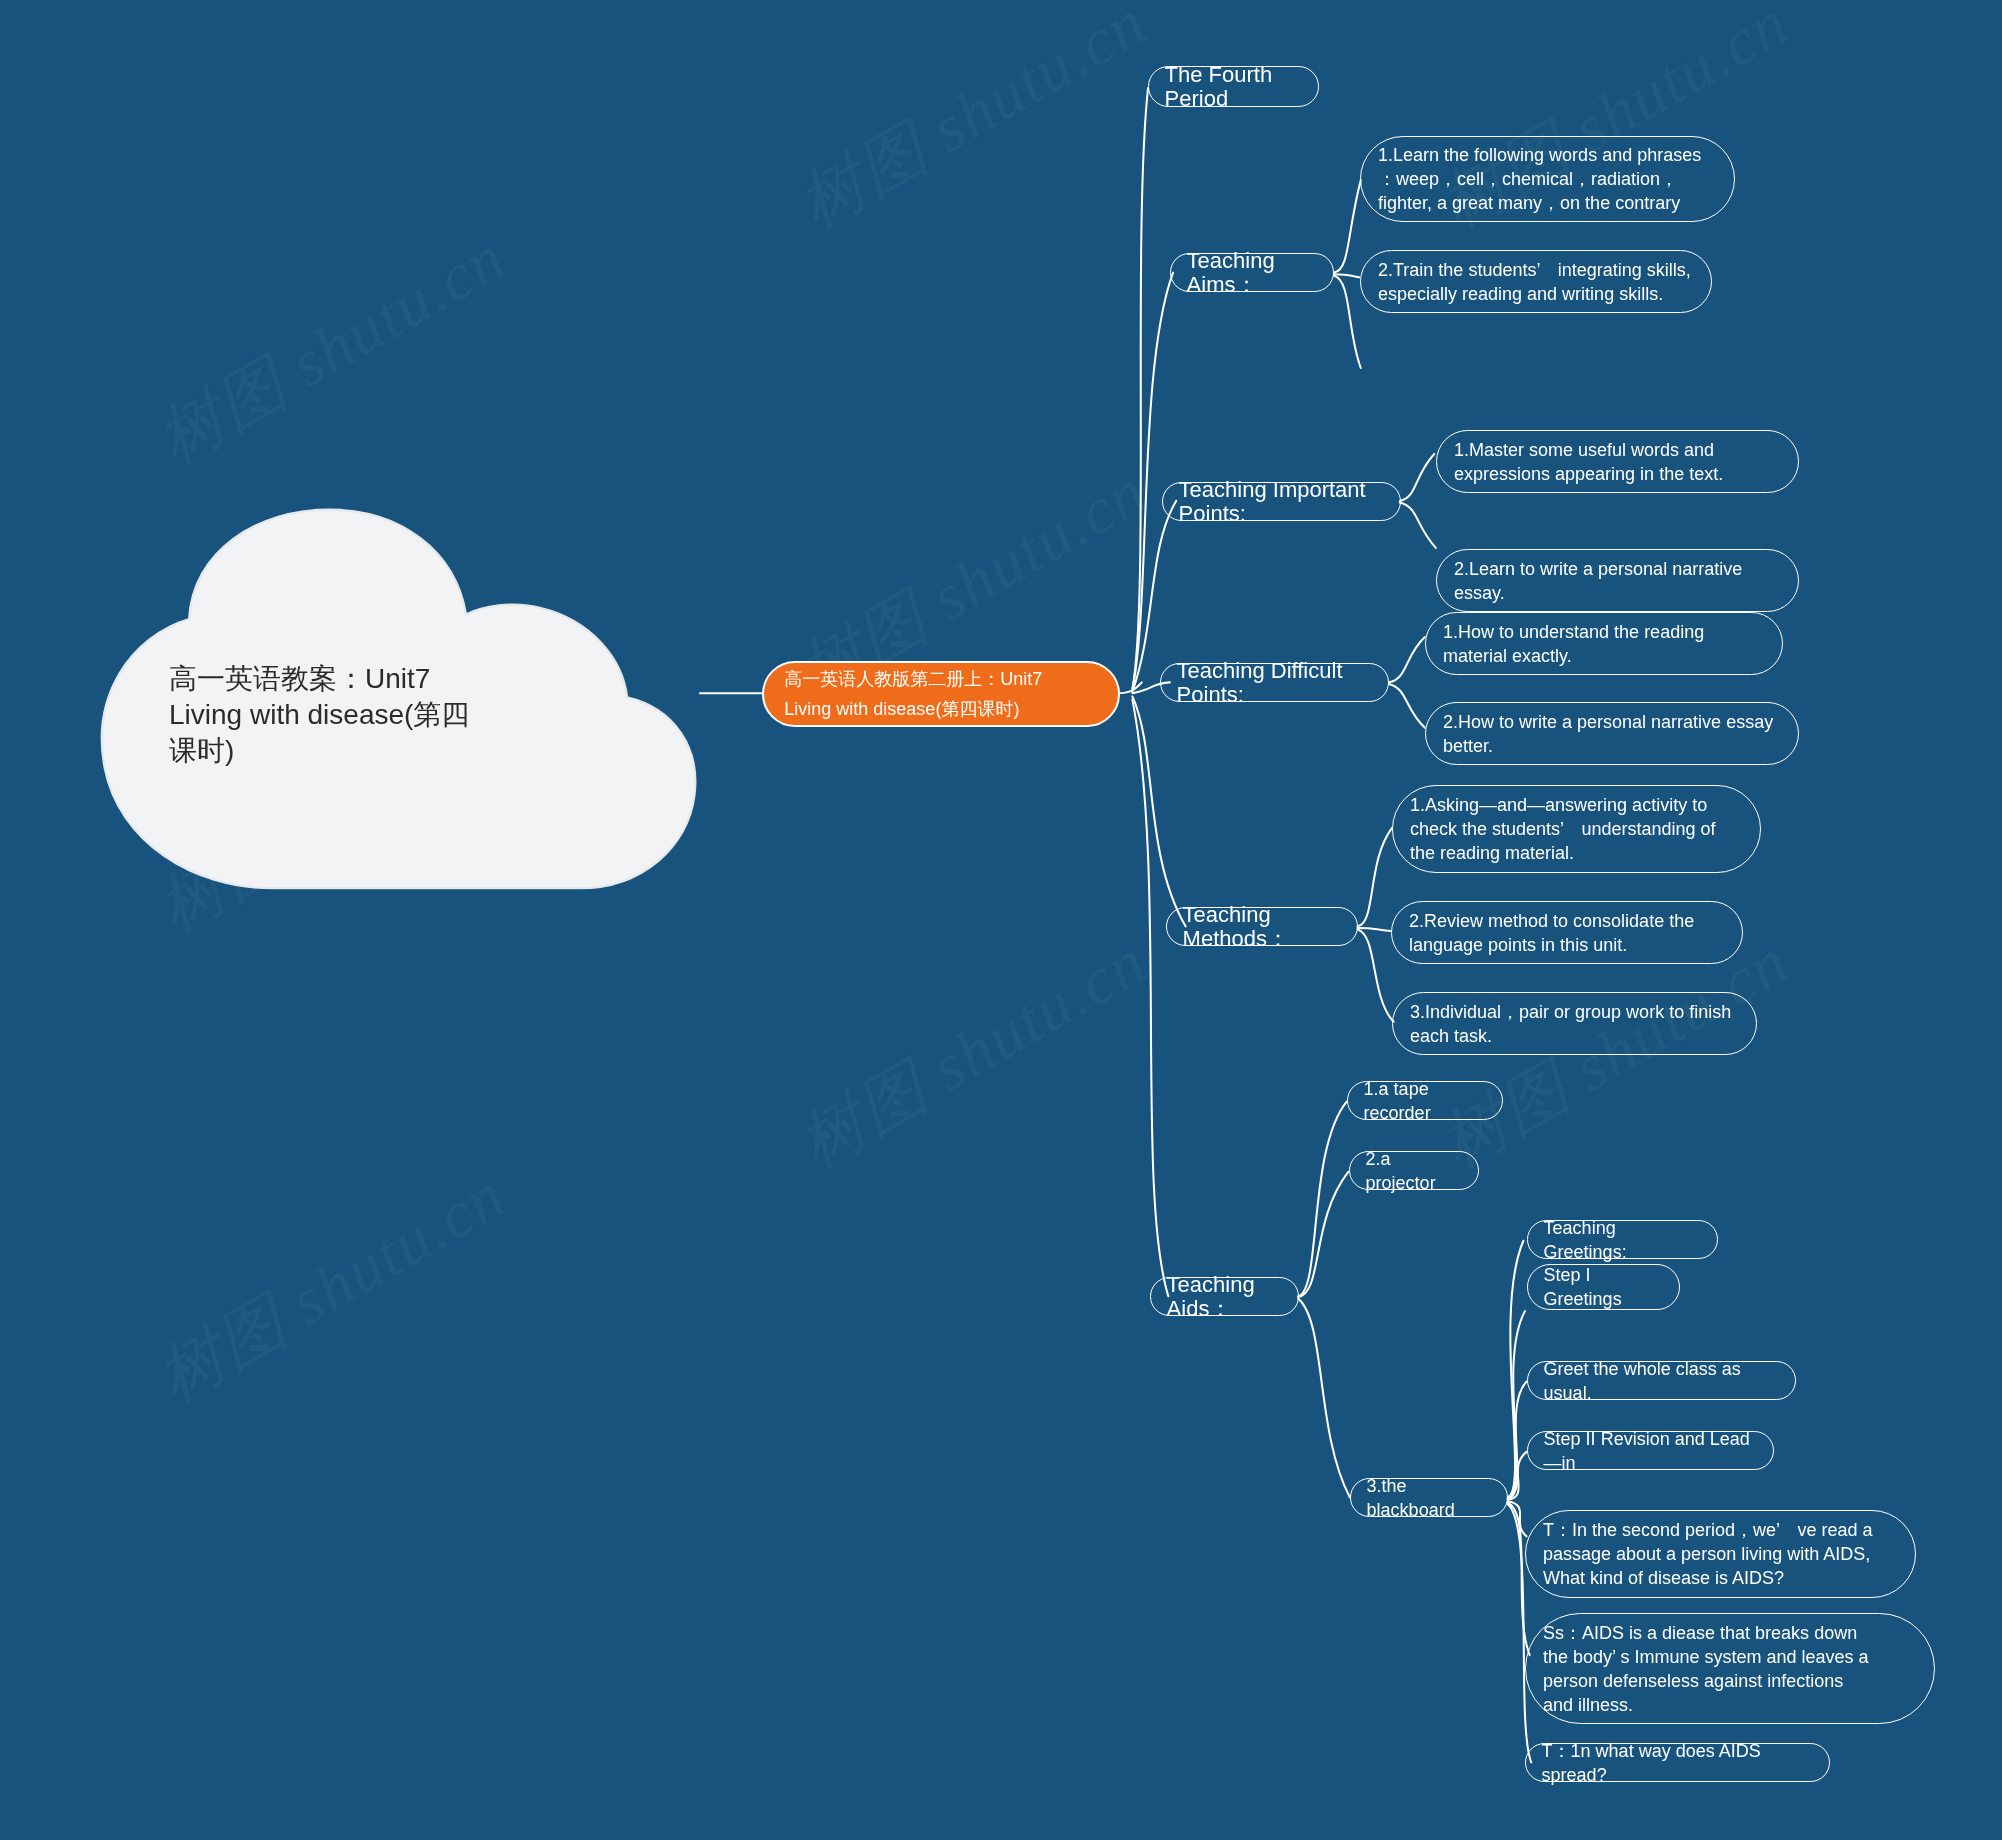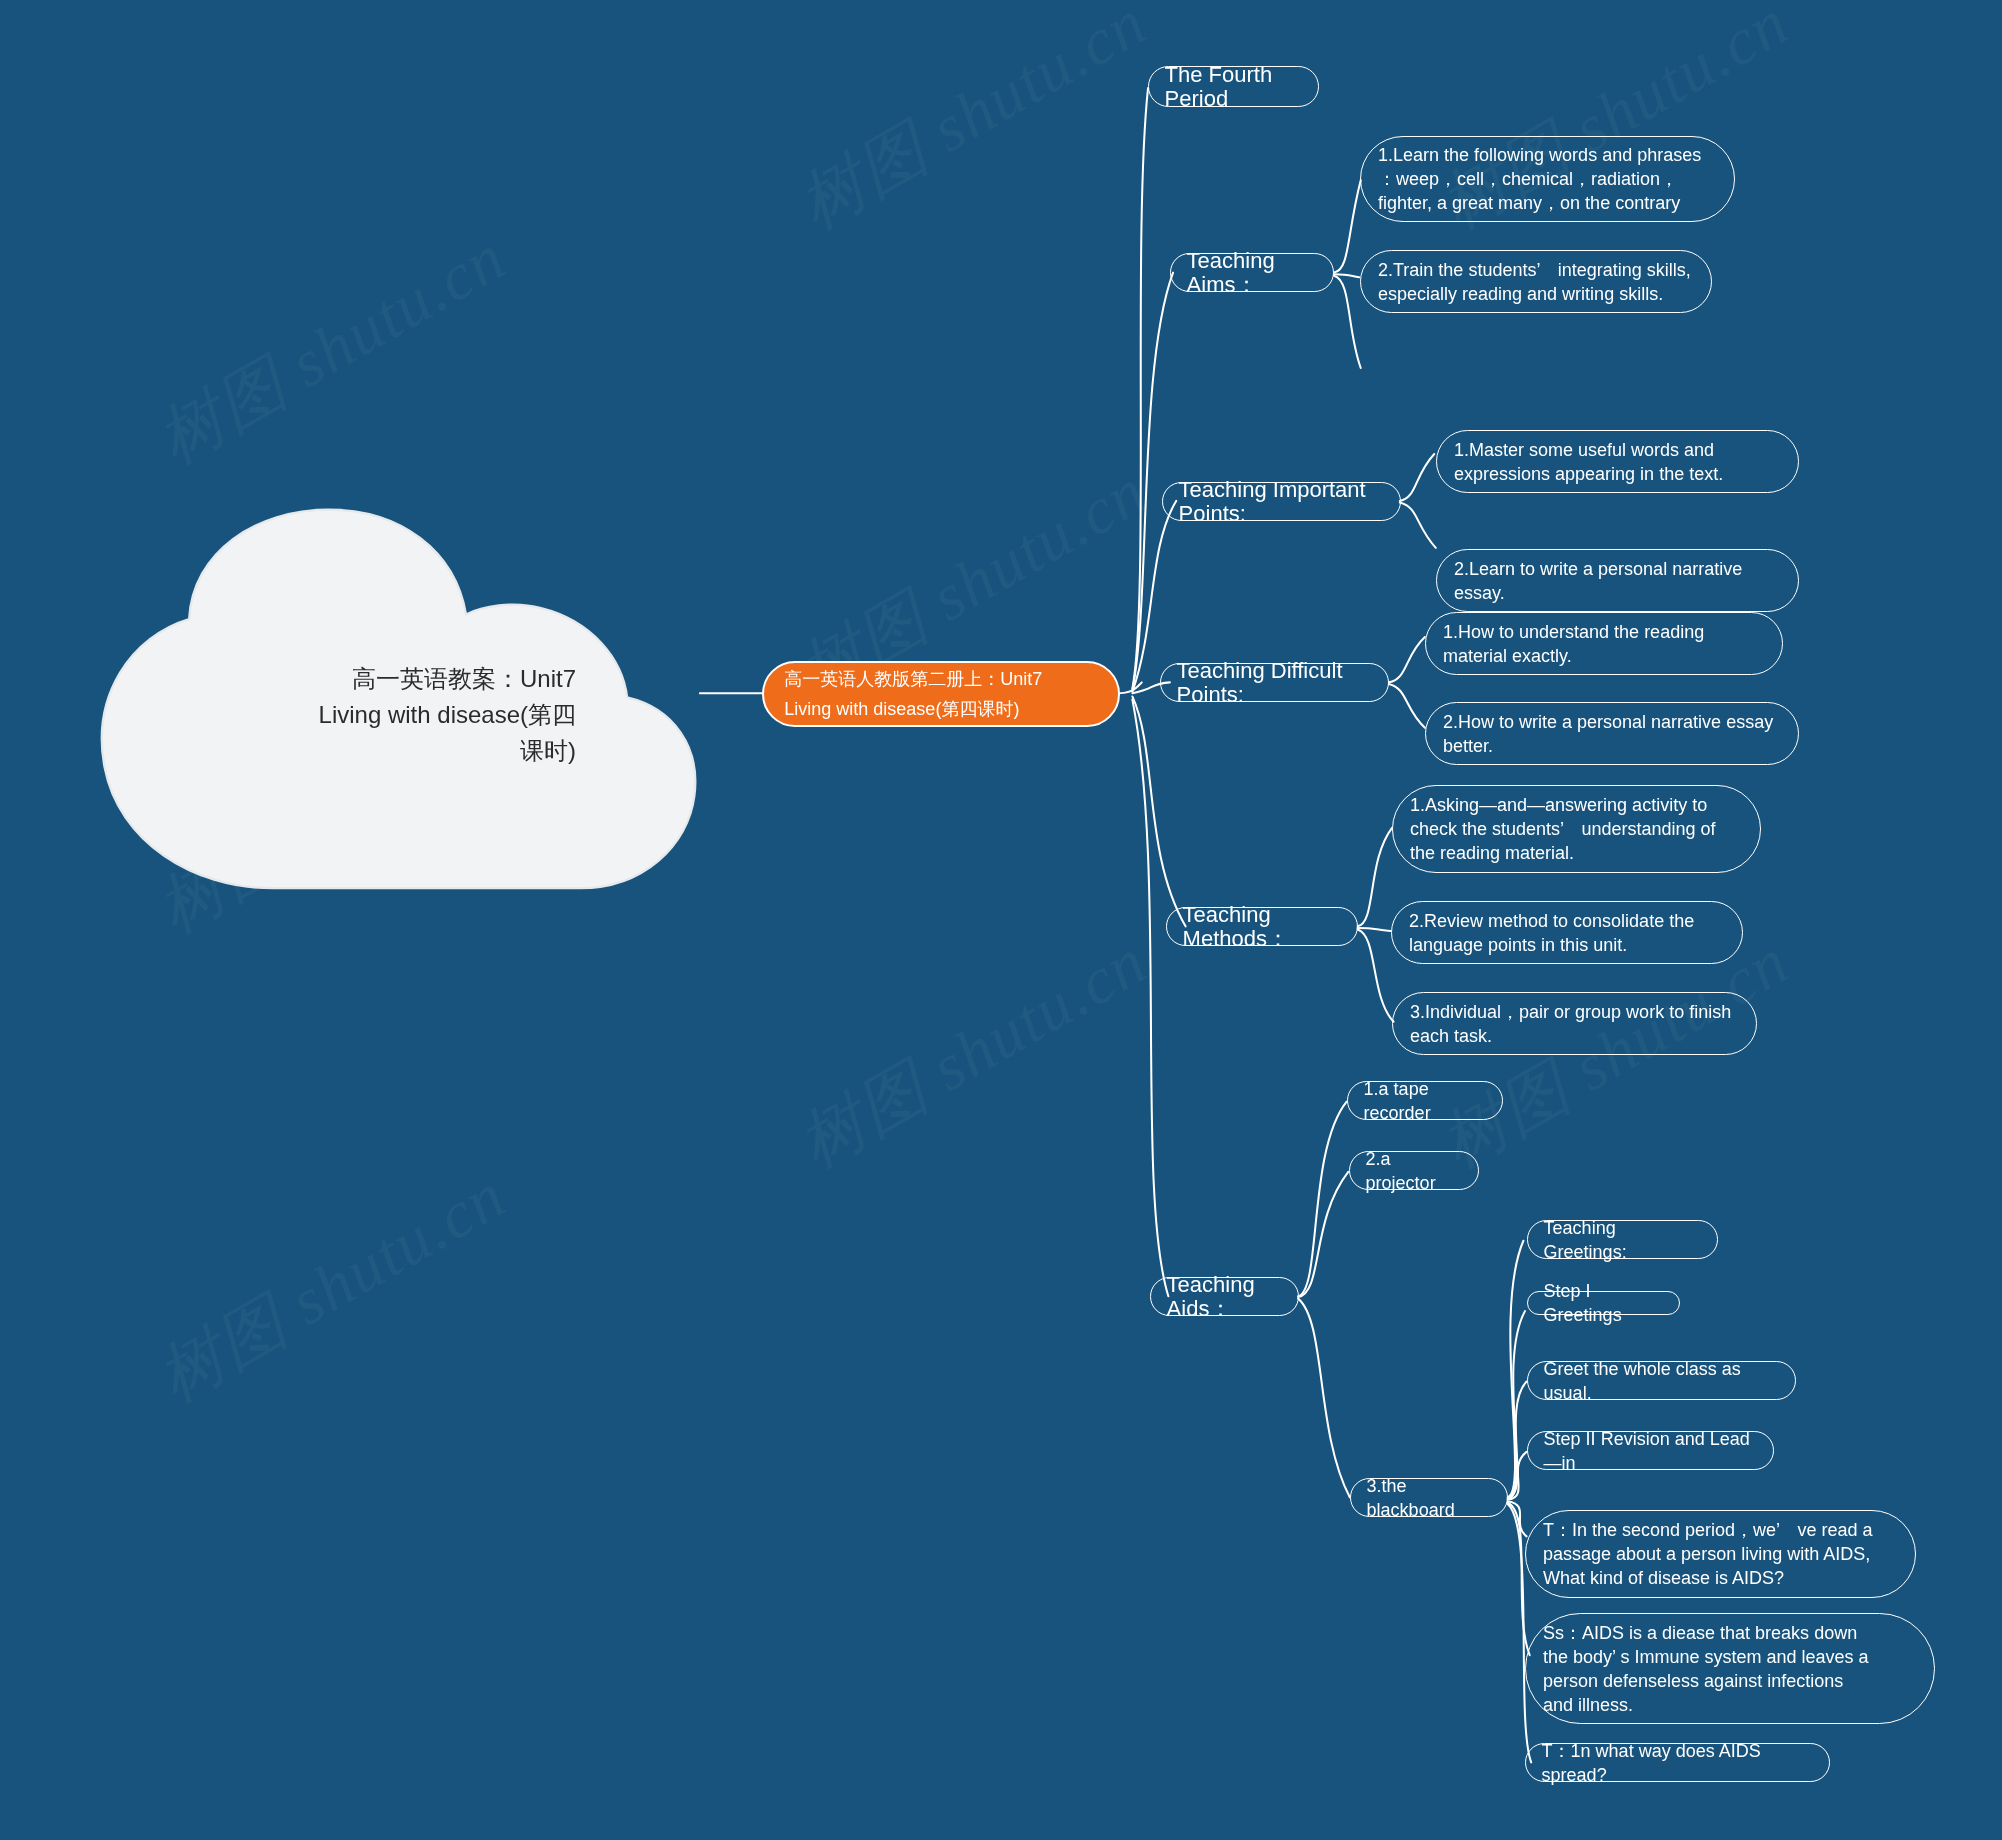--- a/index.html
+++ b/index.html
@@ -27,21 +27,21 @@
 
   
   #links{position:absolute;left:0;top:0;width:2002px;height:1841px;pointer-events:none;}
   #links path{fill:none;stroke:#ffffff;stroke-width:2.6;stroke-linecap:round;}
 
   
   .cloud{position:absolute;left:75px;top:505px;width:635px;height:391px;}
   .cloud svg{position:absolute;left:0;top:0;}
   .cloud .cloud-label{
     position:absolute;left:94px;top:156px;width:407px;
-    text-align:right;color:#2b2b2b;font-size:24px;line-height:36px;
+    text-align:left;color:#2b2b2b;font-size:28px;line-height:36px;
     white-space:pre-line;
   }
 
   
   .root-node{
     position:absolute;
     background:#ef6c1a;
     border:2.3px solid #ffffff;
     border-radius:36px;
     color:#ffffff;
@@ -217,21 +217,21 @@
   <div class="node lvl2 tight" style="left:1349px;top:1151px;width:130px;height:39px;">
     <span>2.a projector</span>
   </div>
   <div class="node lvl2 tight" style="left:1350px;top:1478px;width:158px;height:39px;">
     <span>3.the blackboard</span>
   </div>
 
   <div class="node lvl2 tight" style="left:1527px;top:1220px;width:191px;height:39px;">
     <span>Teaching Greetings:</span>
   </div>
-  <div class="node lvl2 tight" style="left:1527px;top:1291px;width:153px;height:24px;justify-content:center;">
+  <div class="node lvl2 tight" style="left:1527px;top:1264px;width:153px;height:46px;justify-content:center;">
     <span>Step I Greetings</span>
   </div>
   <div class="node lvl2 tight" style="left:1527px;top:1361px;width:269px;height:39px;">
     <span>Greet the whole class as usual.</span>
   </div>
   <div class="node lvl2 tight" style="left:1527px;top:1431px;width:247px;height:39px;">
     <span>Step II Revision and Lead—in</span>
   </div>
   <div class="node lvl2" style="left:1525px;top:1510px;width:391px;height:88px;">
     <span>T：In the second period，we’　ve read a

